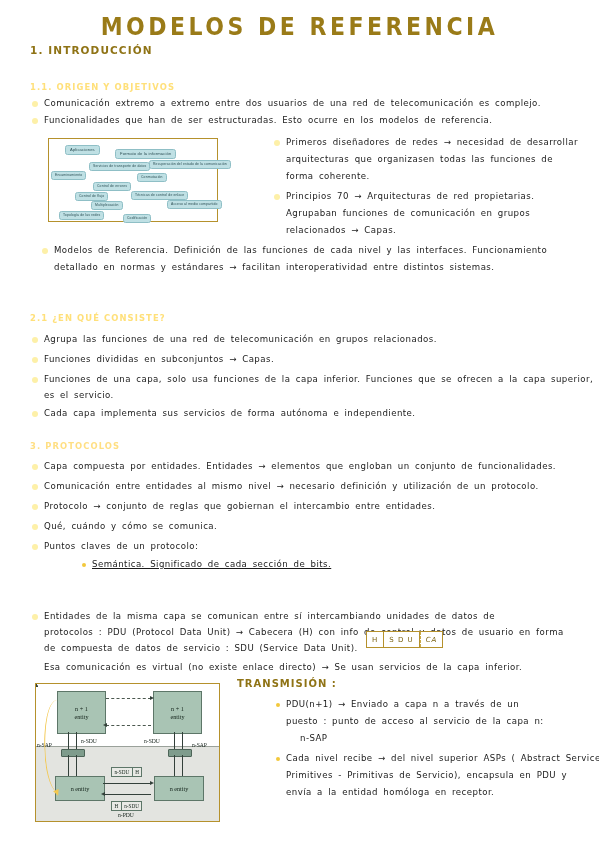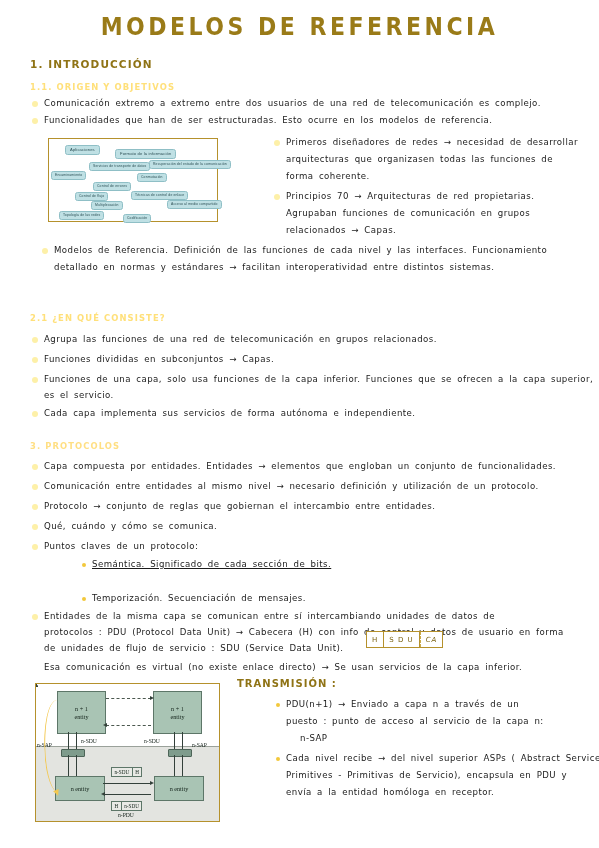--- a/index.html
+++ b/index.html
@@ -148,21 +148,21 @@
     border-left:3px solid transparent;border-right:3px solid transparent;
     border-top:6px solid #f3c850;transform:rotate(-22deg);}
 </style>
 </head>
 <body>
 
 <div class="page">
 
   <div class="doc-title">MODELOS   DE   REFERENCIA</div>
 
-  <div class="row h1" style="left:30px;top:58px;">1. Introducción</div>
+  <div class="row h1" style="left:30px;top:44px;">1. Introducción</div>
   <div class="row h2" style="left:30px;top:82px;">1.1. Origen  y  objetivos</div>
 
   <div class="row line bul" style="left:30px;top:97px;width:560px;">Comunicación  extremo  a  extremo  entre  dos  usuarios  de  una  red  de  telecomunicación  es  complejo.</div>
   <div class="row line bul" style="left:30px;top:114px;width:560px;">Funcionalidades  que  han  de  ser  estructuradas.  Esto  ocurre  en  los  modelos  de  referencia.</div>
 
   <div class="fig1">
     <div class="chip big" style="left:16px;top:6px;">Aplicaciones</div>
     <div class="chip big" style="left:66px;top:10px;">Formato de la información</div>
     <div class="chip" style="left:40px;top:23px;">Servicios de transporte de datos</div>
     <div class="chip" style="left:100px;top:21px;">Recuperación del estado de la comunicación</div>
@@ -198,25 +198,24 @@
 
   <div class="row h2 dim" style="left:30px;top:441px;">3. Protocolos</div>
 
   <div class="row line bul" style="left:30px;top:460px;width:565px;">Capa  compuesta  por  entidades.  Entidades  →  elementos  que  engloban   un  conjunto  de  funcionalidades.</div>
   <div class="row line bul" style="left:30px;top:480px;width:565px;">Comunicación  entre  entidades   al  mismo   nivel  →  necesario  definición  y  utilización  de  un  protocolo.</div>
   <div class="row line bul" style="left:30px;top:500px;width:565px;">Protocolo →  conjunto  de   reglas  que  gobiernan  el  intercambio   entre  entidades.</div>
   <div class="row line bul" style="left:30px;top:520px;width:565px;">Qué,  cuándo   y  cómo  se  comunica.</div>
   <div class="row line bul" style="left:30px;top:540px;width:565px;">Puntos  claves  de  un   protocolo:</div>
 
   <div class="row line bul sub" style="left:78px;top:558px;width:500px;text-decoration:underline;">Semántica.  Significado  de  cada  sección  de   bits.</div>
-  <div class="row line bul sub" style="left:78px;top:592px;width:500px;">Temporización.  Secuenciación  de  mensajes.</div>
 
   <div class="row line bul" style="left:30px;top:610px;width:562px;">Entidades  de  la  misma  capa  se  comunican  entre  sí  intercambiando  unidades  de  datos  de</div>
   <div class="row line cont" style="left:30px;top:626px;width:562px;">protocolos : PDU  (Protocol  Data  Unit)  →  Cabecera (H)  con   info  de  control  y  datos  de  usuario  en  forma</div>
-  <div class="row line cont" style="left:30px;top:642px;width:340px;">de  unidades  de  flujo  de  servicio :  SDU  (Service  Data  Unit).</div>
+  <div class="row line cont" style="left:30px;top:642px;width:340px;">de  compuesta  de  datos  de  servicio :  SDU  (Service  Data  Unit).</div>
   <div class="row line cont" style="left:30px;top:661px;width:562px;">Esa  comunicación  es  virtual  (no  existe  enlace  directo)  →  Se  usan  servicios  de  la  capa  inferior.</div>
 
   <div class="sdubox">
     <span>H</span>
     <span>S D U</span>
     <span>CA</span>
   </div>
 
   <div class="row h1" style="left:237px;top:678px;font-size:10px;letter-spacing:1px;">Transmisión :</div>
   <div class="row line bul sub" style="left:272px;top:698px;width:320px;">PDU(n+1)  →  Enviado  a  capa  n  a  través  de  un</div>

